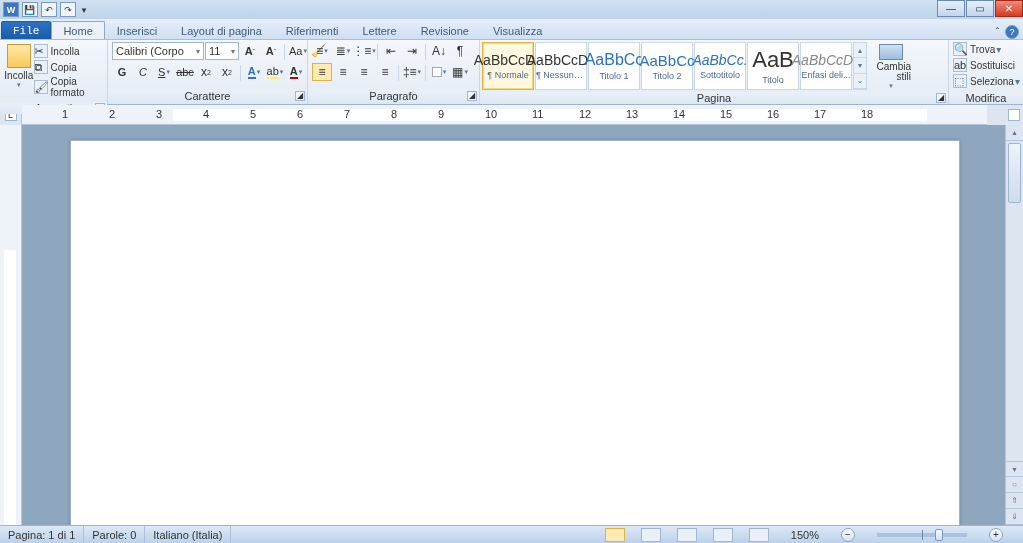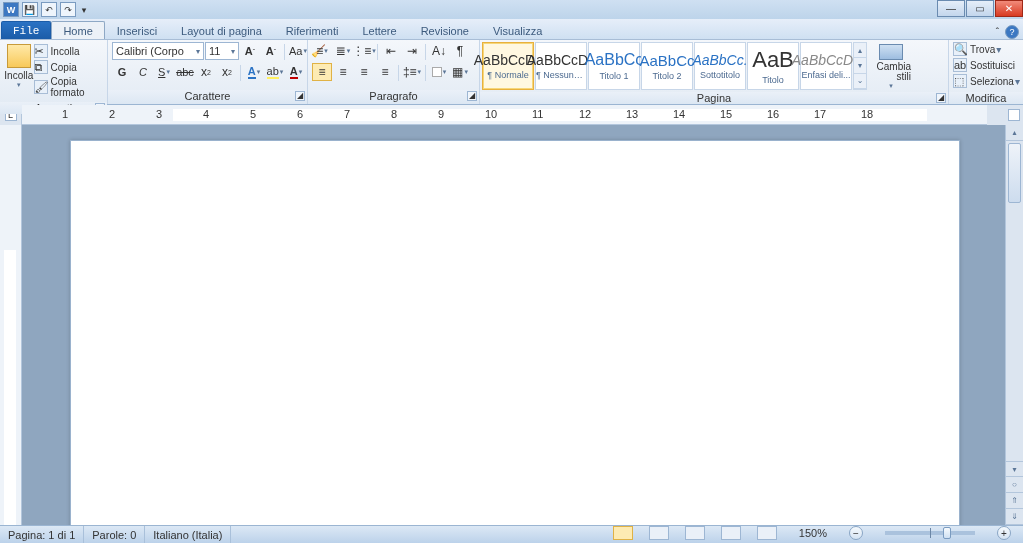--- a/index.html
+++ b/index.html
@@ -64,23 +64,23 @@
   .docarea { height:400px; background:#b8c8db; display:flex; position:relative; }
   .vruler { width:22px; background:#eef3f9; border-right:1px solid #b3c6dc; position:relative;}
   .vruler-white{ position:absolute; left:4px; width:12px; background:#fff; top:125px; bottom:0;}
   .doc-scroll { flex:1; position:relative; overflow:hidden; background:#8fa6bf;}
   .page { position:absolute; left:48px; top:15px; width:890px; height:390px; background:#fff; border:1px solid #9ab2cd; box-shadow:0 0 4px rgba(0,0,0,.2);}
   .vscroll { position:absolute; right:0; top:0; width:18px; bottom:0; background:#dce5f0; border-left:1px solid #b3c6dc;}
   .vscroll .arrow{height:16px;border-bottom:1px solid #b3c6dc;display:flex;align-items:center;justify-content:center;font-size:8px;color:#5b7697;}
   .vscroll .thumb{ position:absolute; left:2px;right:2px; top:18px; height:60px; background:linear-gradient(#eef3f9,#cddcee); border:1px solid #9db6d3; border-radius:2px;}
 
   
-  .statusbar { height:18px; background:linear-gradient(#dce8f5,#bcd2ea); border-top:1px solid #9bb5d2; display:flex; align-items:flex-start; font-size:10px; color:#3c5a7d;}
+  .statusbar { height:18px; background:linear-gradient(#dce8f5,#bcd2ea); border-top:1px solid #9bb5d2; display:flex; align-items:center; font-size:10px; color:#3c5a7d;}
   .status-seg { padding:0 8px; border-right:1px solid #a9c0da; height:100%; display:flex;align-items:center;}
-  .status-right { margin-left:auto; display:flex; align-items:center; padding-right:12px; gap:16px;}
+  .status-right { margin-left:auto; display:flex; align-items:center; padding-right:20px; gap:16px;}
   .view-btn { width:20px;height:14px;border:1px solid #9db6d3;background:#eaf0f8;}
   .view-btn.sel{background:#fdebb3;border-color:#e0b245;}
   .zoom-slider{ width:90px;height:4px;background:#aac2dd;position:relative;margin:0 6px;}
   .zoom-slider .tick{position:absolute;left:50%;top:-3px;width:1px;height:10px;background:#6c87a6;}
   .zoom-slider .handle{position:absolute;left:64%;top:-4px;width:8px;height:12px;background:linear-gradient(#f6fafd,#cfe0f2);border:1px solid #7a9bc0;border-radius:2px;}
   .round{width:14px;height:14px;border:1px solid #8aa6c5;border-radius:7px;background:linear-gradient(#f6fafd,#d5e3f2);display:flex;align-items:center;justify-content:center;font-size:10px;}
 
   
   .dd-arrow{font-size:7px;margin-left:1px;color:#5b7697;}
   .swatch{width:10px;height:10px;display:inline-block;}

